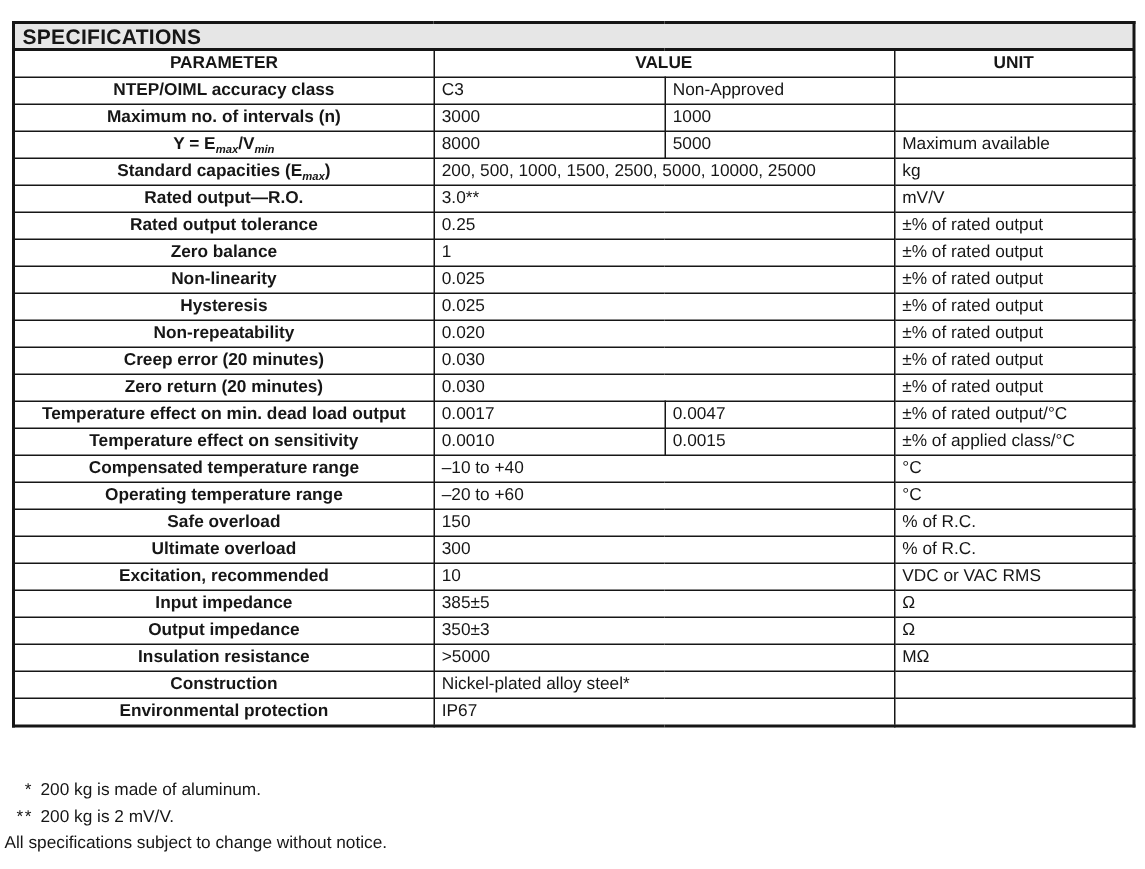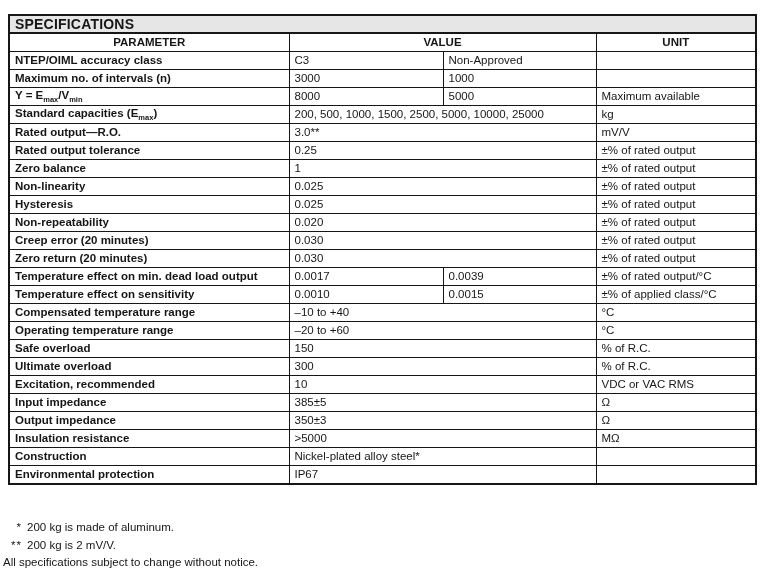--- a/index.html
+++ b/index.html
@@ -46,30 +46,31 @@
     border-bottom: 2px solid #161616;
     height: 16px;
   }
   tr.header-row th {
     font-weight: bold;
     text-align: center;
     margin-left: 20px;
   }
   td.param {
     font-weight: bold;
-    text-align: left;
+    text-align: center;
   }
   td.val, td.unit {
     text-align: left;
     font-weight: normal;
   }
   td.param sub {
     font-size: 7.5px;
     vertical-align: -3px;
     font-weight: bold;
+    font-style: italic;
   }
   .footnotes {
     position: absolute;
     left: -5px;
     top: 505px;
     font-size: 11.5px;
     line-height: 17.5px;
     color: #161616;
   }
   .fn {
@@ -167,21 +168,21 @@
           <td class="unit">±% of rated output</td>
         </tr>
         <tr>
           <td class="param"><span>Zero return (20 minutes)</span></td>
           <td class="val" colspan="2">0.030</td>
           <td class="unit">±% of rated output</td>
         </tr>
         <tr>
           <td class="param"><span>Temperature effect on min. dead load output</span></td>
           <td class="val">0.0017</td>
-          <td class="val">0.0039</td>
+          <td class="val">0.0047</td>
           <td class="unit">±% of rated output/°C</td>
         </tr>
         <tr>
           <td class="param"><span>Temperature effect on sensitivity</span></td>
           <td class="val">0.0010</td>
           <td class="val">0.0015</td>
           <td class="unit">±% of applied class/°C</td>
         </tr>
         <tr>
           <td class="param"><span>Compensated temperature range</span></td>

